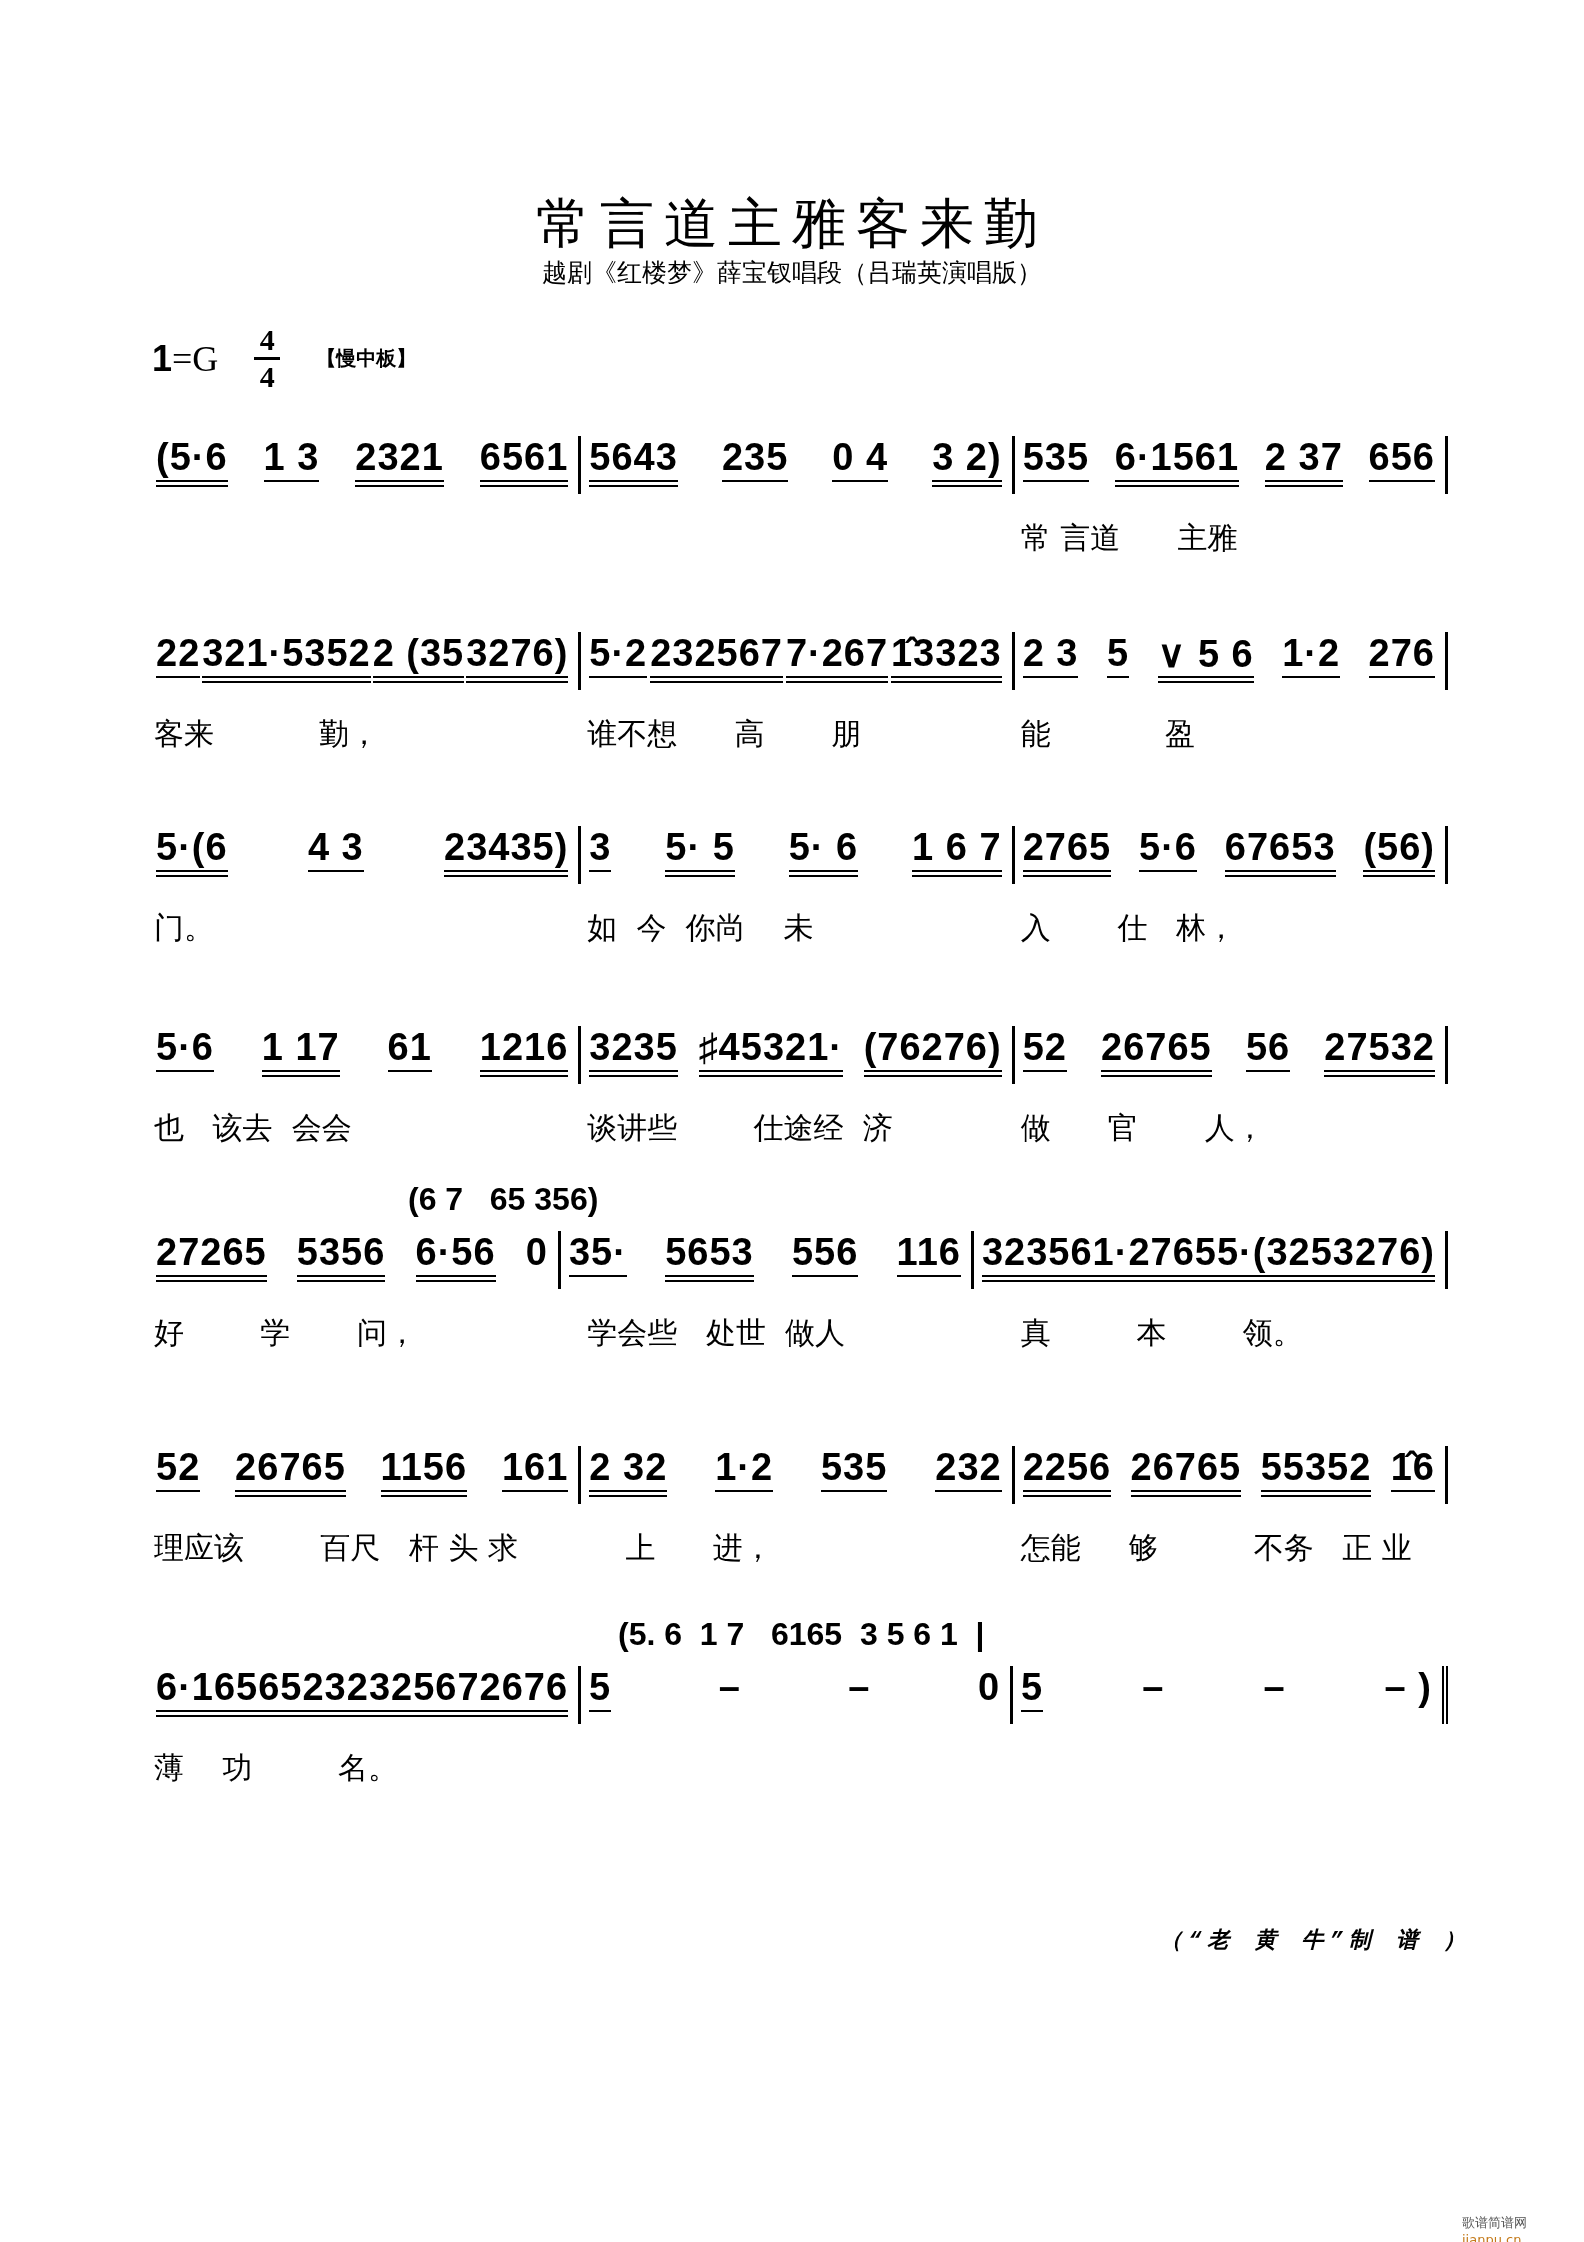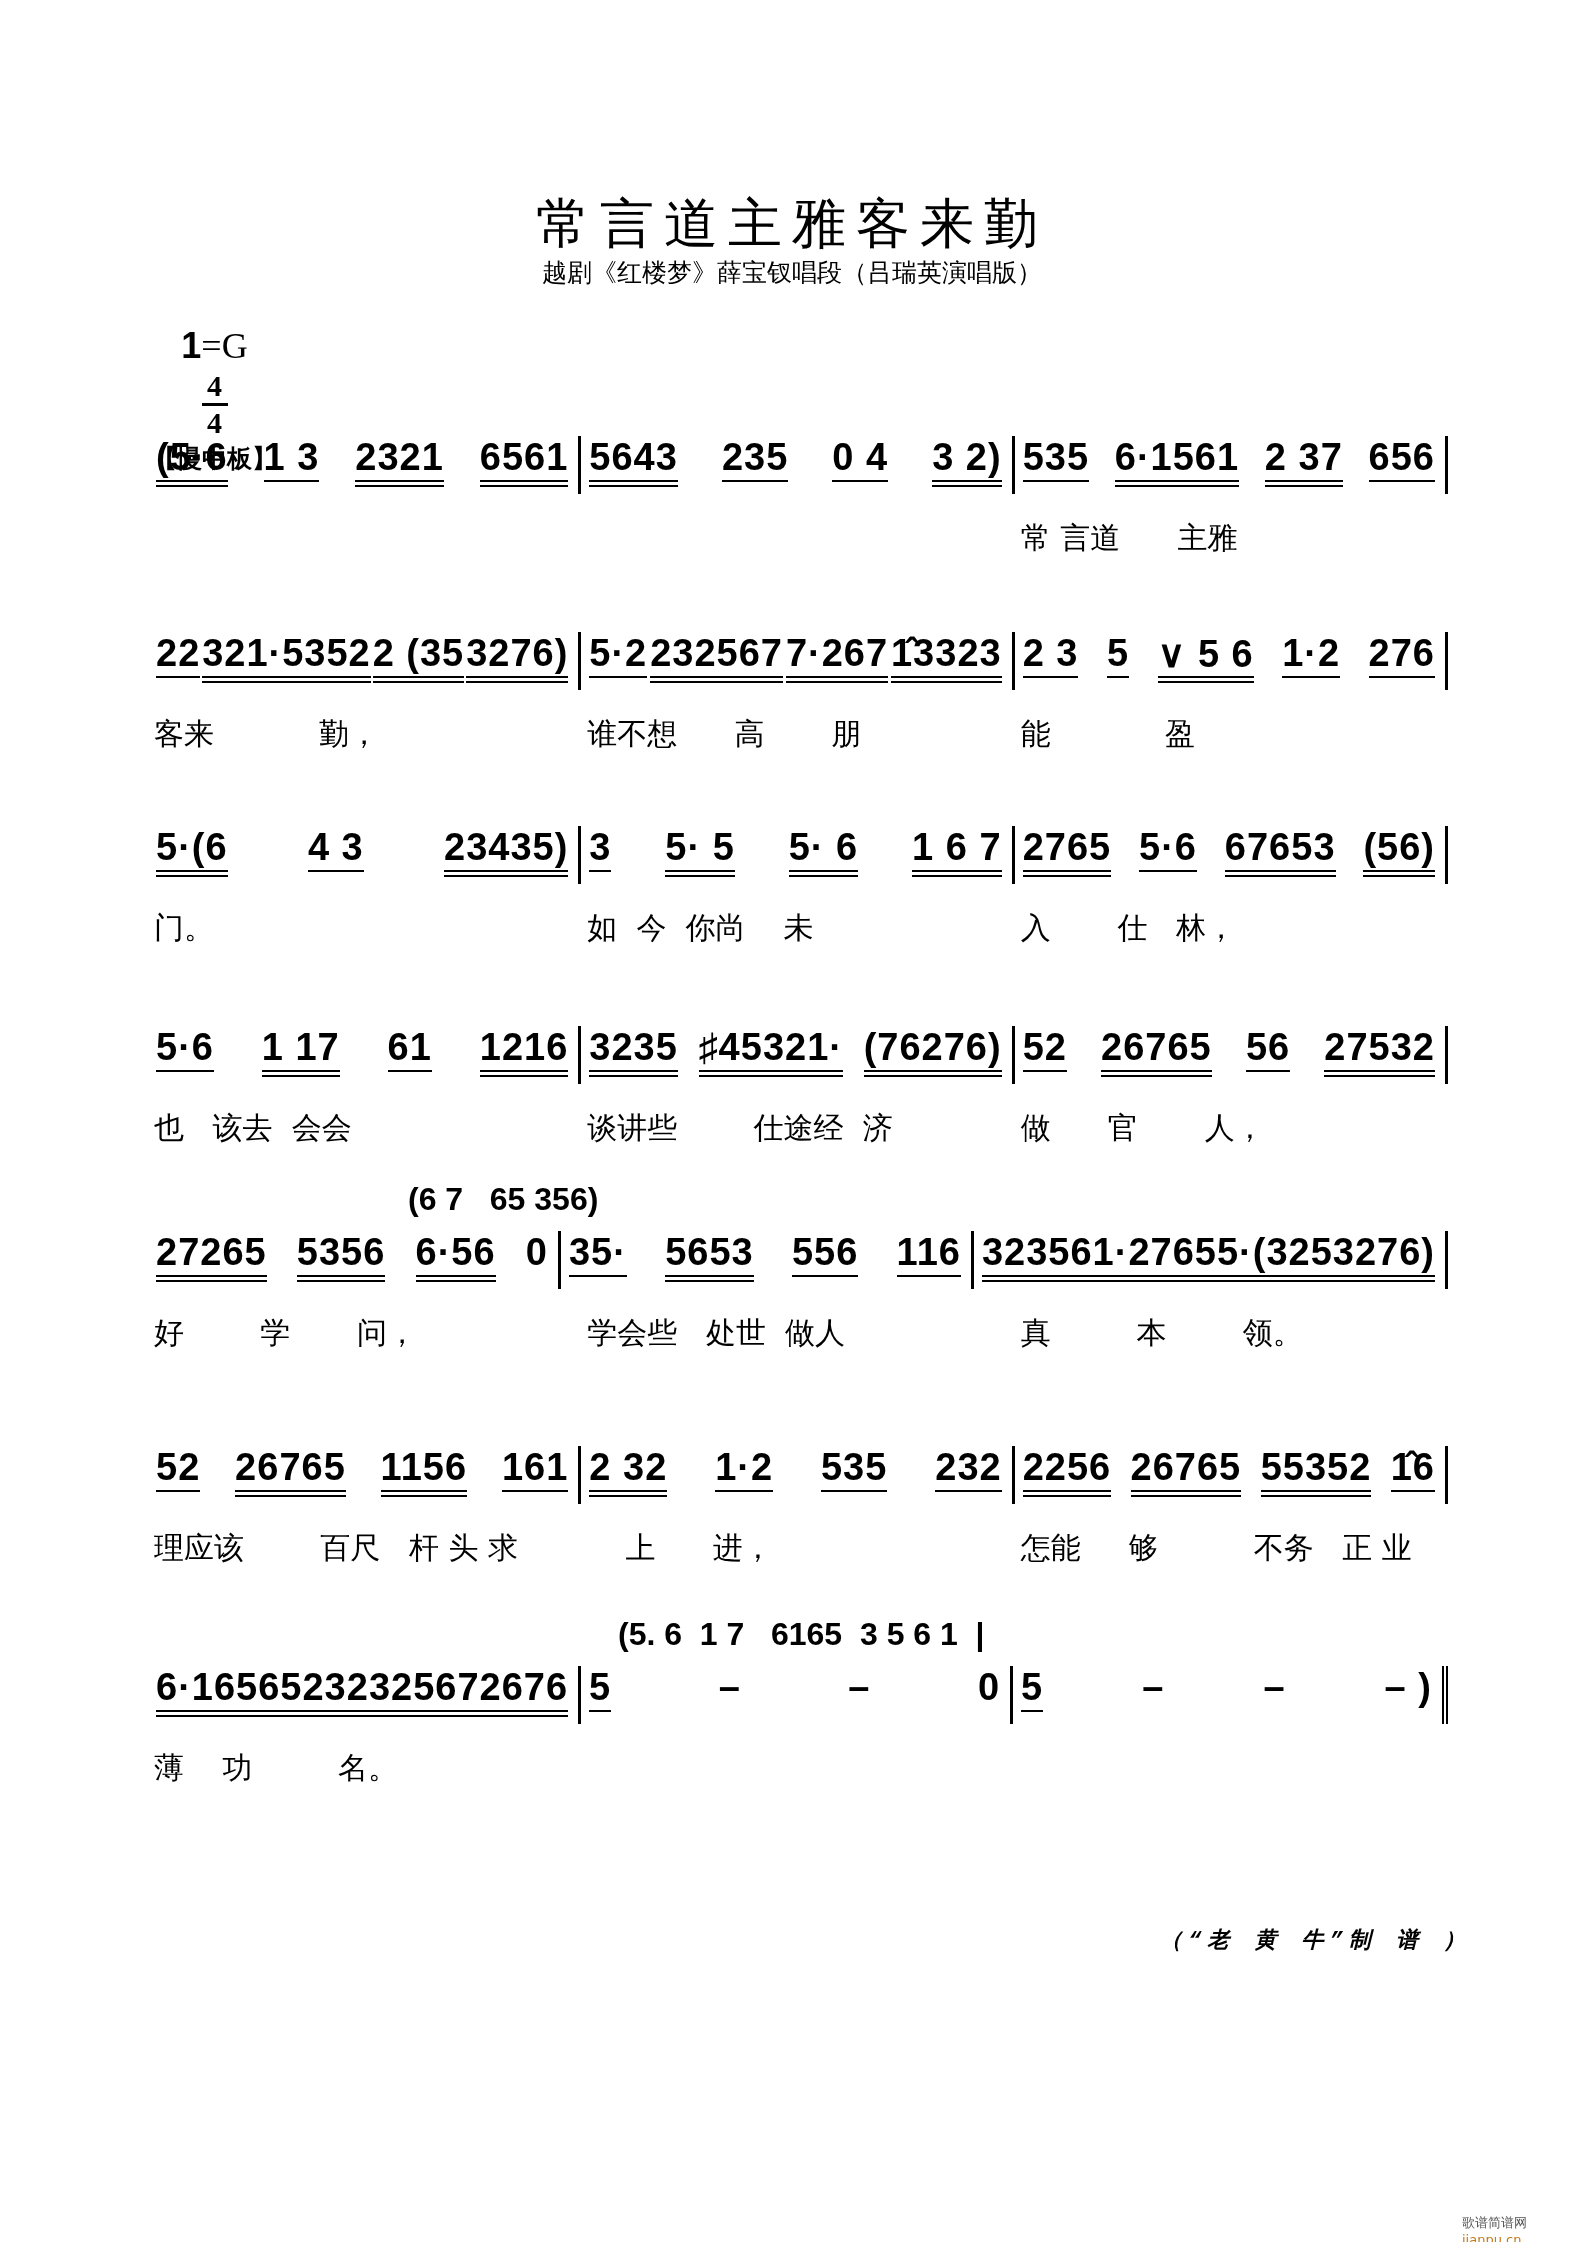--- a/index.html
+++ b/index.html
@@ -1,24 +1,24 @@
 <!DOCTYPE html>
 <html><head>
 <meta charset="utf-8">
 <style>
   html, body { margin:0; padding:0; background:#ffffff; }
   body { width:1584px; height:2242px; position:relative; overflow:hidden; font-family:"DejaVu Serif", serif; color:#000; }
   .title { position:absolute; top:188px; left:0; width:1584px; text-align:center; font-size:54px; letter-spacing:10px; font-family:"DejaVu Serif", serif; }
   .subtitle { position:absolute; top:256px; left:0; width:1584px; text-align:center; font-size:25px; font-family:"DejaVu Sans", sans-serif; }
-  .meta { position:absolute; top:325px; left:152px; display:flex; align-items:center; gap:4px;flex-direction:column; }
+  .meta { position:absolute; top:325px; left:152px; display:flex; align-items:center; gap:36px; }
   .key { font-size:36px; font-family:"Liberation Serif", serif; }
   .key b { font-family:"Liberation Sans", sans-serif; font-weight:bold; }
   .timesig { display:inline-flex; flex-direction:column; align-items:center; font-family:"Liberation Serif", serif; font-weight:bold; font-size:30px; line-height:30px; }
   .timesig .bar { width:26px; height:3px; background:#000; margin:2px 0; }
-  .tempo { font-size:25px; font-weight:bold; font-family:"DejaVu Sans", sans-serif; }
+  .tempo { font-size:20px; font-weight:bold; font-family:"DejaVu Sans", sans-serif; }
 
   .system { position:absolute; left:148px; width:1300px; }
   .row { position:relative; height:180px; }
   .notes { position:absolute; top:36px; left:0; width:100%; font-family:"Liberation Sans", sans-serif; font-weight:bold; font-size:38px; letter-spacing:1px; white-space:pre; display:flex; }
   .measure { flex:1; position:relative; border-right:3px solid #000; padding-left:8px; height:58px; display:flex; align-items:flex-start; justify-content:space-between; padding-right:10px; box-sizing:border-box; }
   .measure.final { border-right:6px double #000; }
   .measure span.grp { position:relative; display:inline-block; }
   .measure span.grp::after { content:""; position:absolute; left:0; right:0; top:44px; border-top:2px solid #000; border-bottom:2px solid #000; height:3px; }
   .measure span.grp.single::after { border-bottom:none; height:0; }
   .measure span.grp.plain::after { display:none; }

